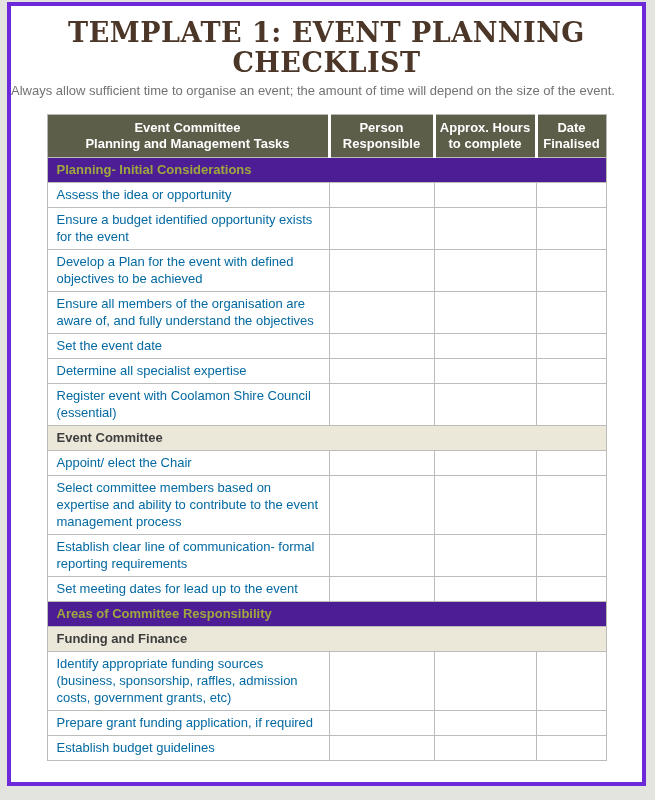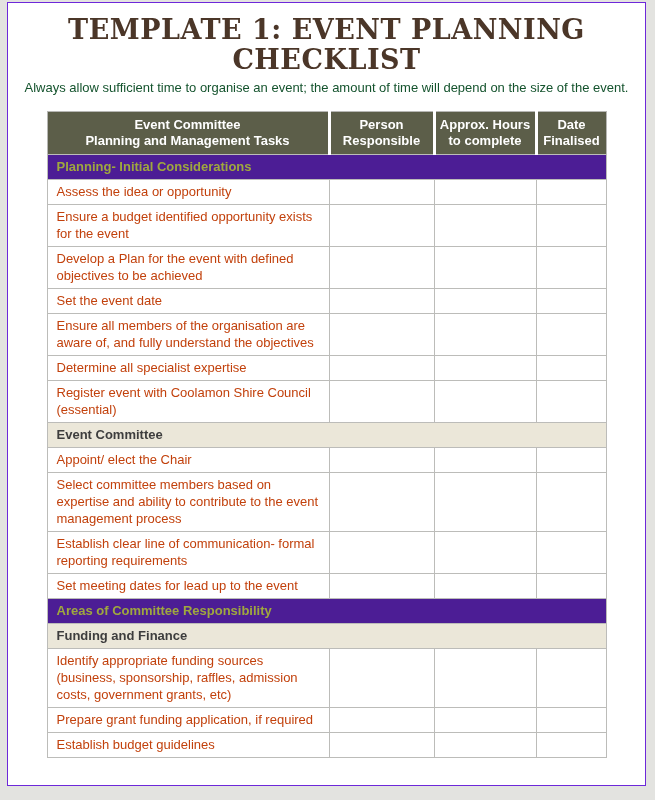--- a/index.html
+++ b/index.html
@@ -11,39 +11,38 @@
     font-family: "Liberation Sans", sans-serif;
     -webkit-font-smoothing: antialiased;
   }
   .page {
     position: absolute;
     left: 7px;
     top: 2px;
     width: 639px;
     height: 784px;
     background: #ffffff;
-    border: 1px solid #6d28d9;
+    border: 4px solid #6d28d9;
     box-sizing: border-box;
     overflow: hidden;
   }
   .doc-title {
     margin-top: 12px;
     text-align: center;
     font-family: "DejaVu Serif", serif;
     font-weight: bold;
     font-size: 27px;
     letter-spacing: 0.5px;
     color: #4b3628;
     line-height: 30px;
   }
   .doc-subtitle {
     margin-top: 5px;
-    text-align: center;
     font-size: 13px;
-    color: #14532d;
+    color: #737373;
     line-height: 16px;
   }
   table.checklist {
     border-collapse: collapse;
     table-layout: fixed;
     width: 559px;
     margin: 15px auto 0 auto;
     border: 1px solid #b7b7b4;
   }
   col.c-task   { width: 282px; }
@@ -62,21 +61,21 @@
     border: 0;
   }
   th + th { border-left: 3px solid #ffffff; }
   td {
     border: 1px solid #bcbcb9;
     font-size: 13px;
     vertical-align: top;
     box-sizing: border-box;
   }
   td.task {
-    color: #c2410c;
+    color: #0369a1;
     padding: 3px 9px 4px 9px;
     line-height: 17px;
   }
   td.fill { background: #ffffff; }
   td.section-green {
     color: #9fa83e;
     font-weight: bold;
     background: #4c1d95;
     padding: 3px 9px 4px 9px;
     line-height: 17px;
@@ -141,27 +140,27 @@
           <td class="fill"></td>
           <td class="fill"></td>
         </tr>
         <tr>
           <td class="task">Develop a Plan for the event with defined objectives to be achieved</td>
           <td class="fill"></td>
           <td class="fill"></td>
           <td class="fill"></td>
         </tr>
         <tr>
+          <td class="task">Ensure all members of the organisation are aware of, and fully understand the objectives</td>
+          <td class="fill"></td>
+          <td class="fill"></td>
+          <td class="fill"></td>
+        </tr>
+        <tr>
           <td class="task">Set the event date</td>
-          <td class="fill"></td>
-          <td class="fill"></td>
-          <td class="fill"></td>
-        </tr>
-        <tr>
-          <td class="task">Ensure all members of the organisation are aware of, and fully understand the objectives</td>
           <td class="fill"></td>
           <td class="fill"></td>
           <td class="fill"></td>
         </tr>
         <tr>
           <td class="task">Determine all specialist expertise</td>
           <td class="fill"></td>
           <td class="fill"></td>
           <td class="fill"></td>
         </tr>

